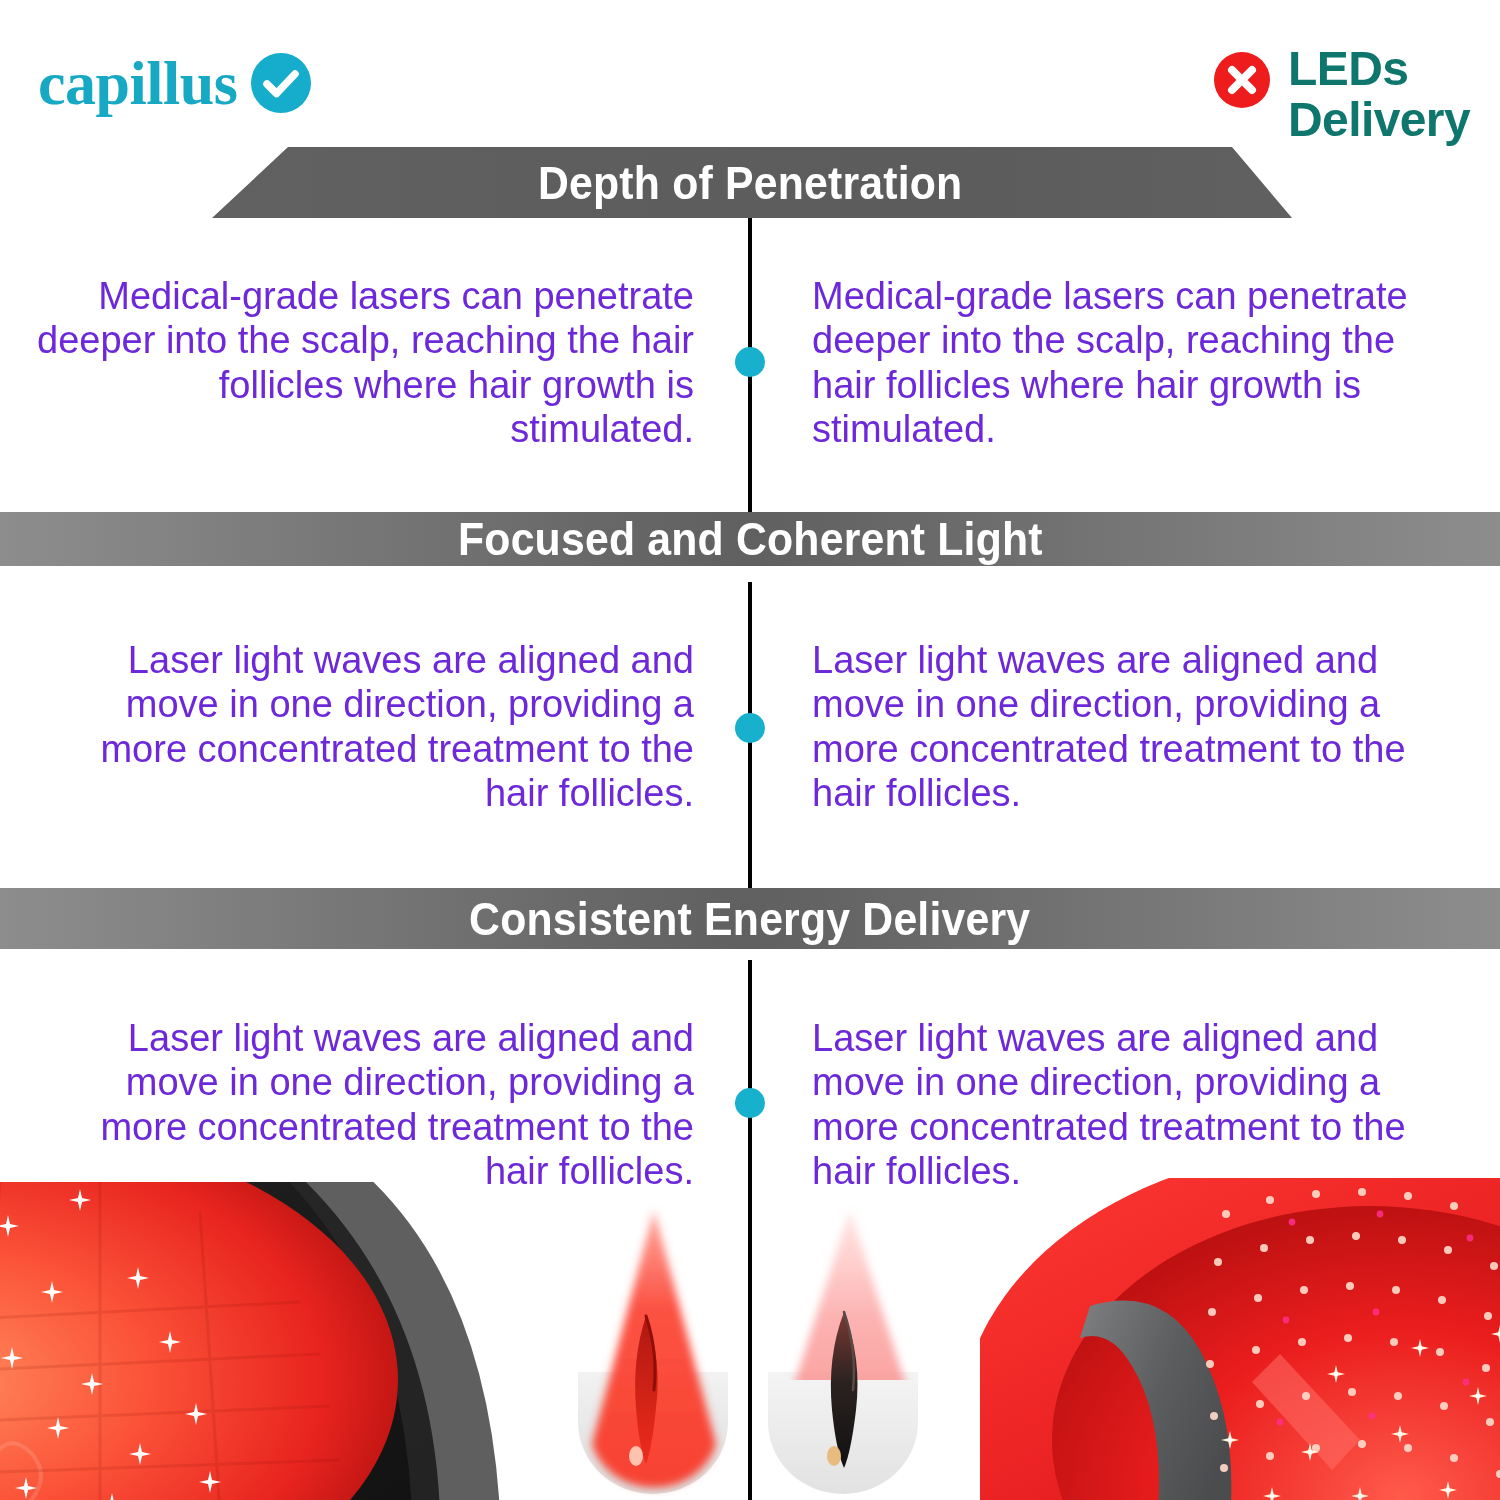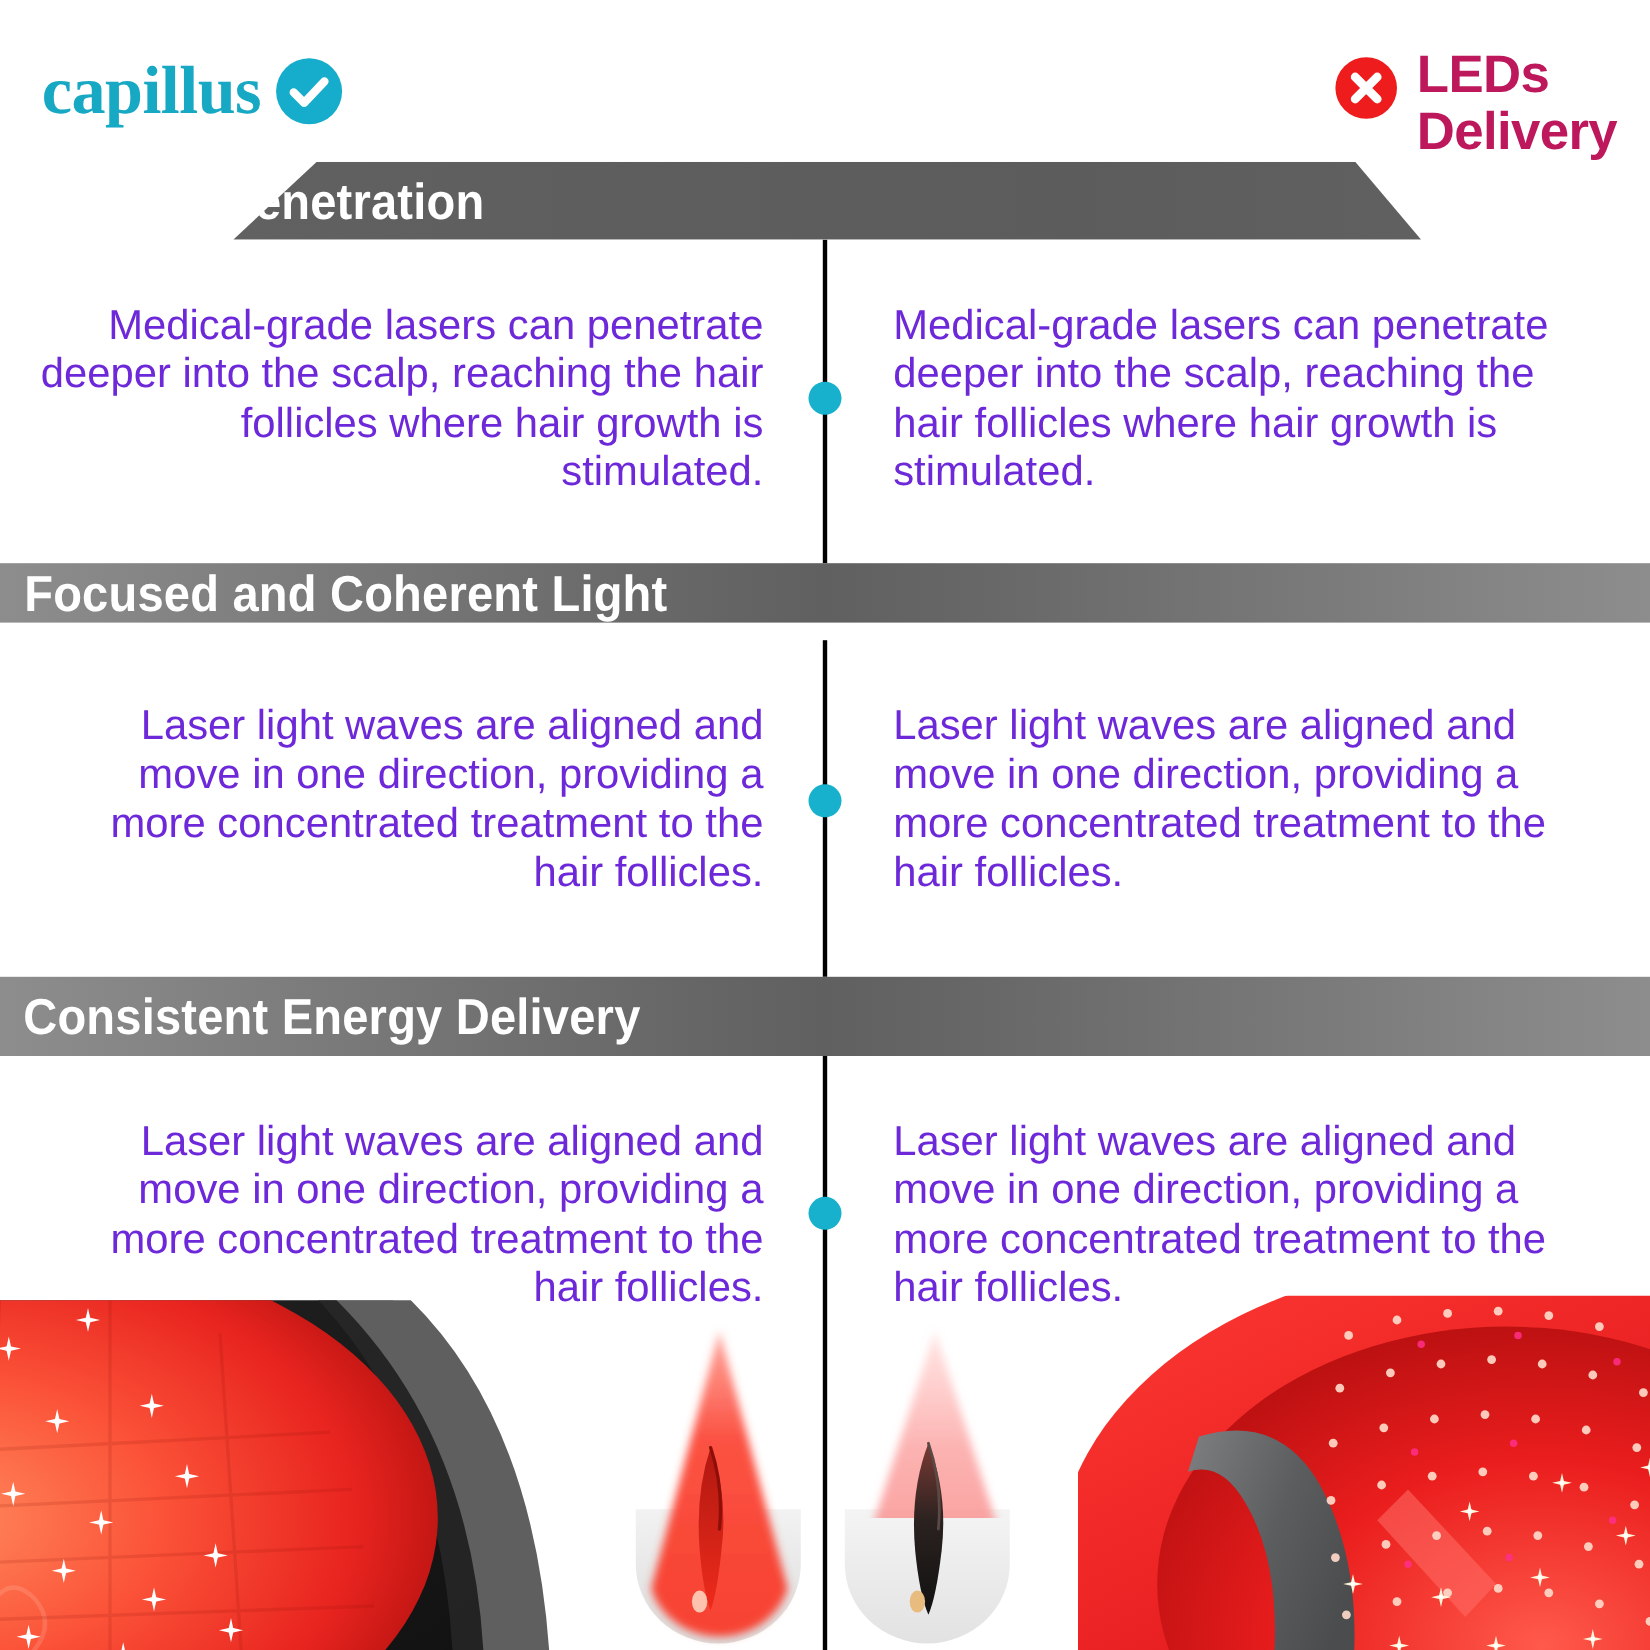--- a/index.html
+++ b/index.html
@@ -65,21 +65,21 @@
     height: 56px;
     border-radius: 50%;
     background: #ee1c1c;
     flex: 0 0 auto;
     margin-top: 8px;
   }
   #x-badge svg { display:block; }
   #brand-right-label {
     font-size: 48px;
     font-weight: 700;
-    color: #be185d;
+    color: #0f766e;
     line-height: 1.06;
     letter-spacing: -0.6px;
   }
   #brand-right-label .l2 { display:block; }
 
   
   .divider {
     position: absolute;
     left: 748px;
     width: 4px;
@@ -98,21 +98,21 @@
   }
 
   
   .banner {
     position: absolute;
     left: 0;
     width: 1500px;
     z-index: 4;
     display: flex;
     align-items: center;
-    justify-content: flex-start;
+    justify-content: center;
   }
   .banner-title {
     color: #ffffff;
     font-weight: 700;
     font-size: 46px;
     letter-spacing: 0.2px;
     text-align: center;
     white-space: nowrap;
     position: relative;
     z-index: 2;
@@ -125,21 +125,21 @@
 
   
   #banner-1 { top: 147px; height: 71px; }
   #banner-1 .banner-shape {
     background: linear-gradient(90deg,#636363 0%,#5e5e5e 35%,#5c5c5c 65%,#636363 100%);
     clip-path: polygon(288px 0, 1232px 0, 1292px 100%, 212px 100%);
   }
 
   
   #banner-2 { top: 512px; height: 54px; }
-  #banner-3 { top: 888px; height: 72px; }
+  #banner-3 { top: 888px; height: 61px; }
   #banner-2 .banner-shape, #banner-3 .banner-shape {
     background: linear-gradient(90deg,
       #8d8d8d 0%, #848484 10%, #7a7a7a 20%,
       #666666 42%, #606060 50%, #666666 58%,
       #7a7a7a 80%, #848484 90%, #8d8d8d 100%);
   }
 
   
   .copy {
     position: absolute;

